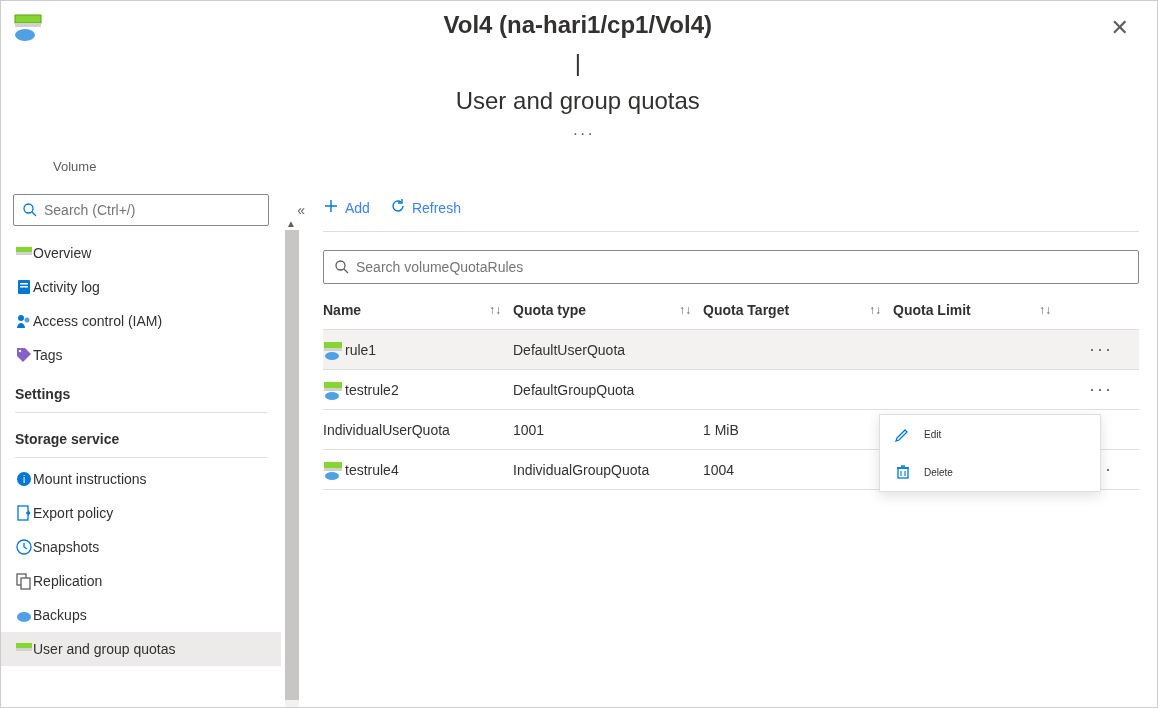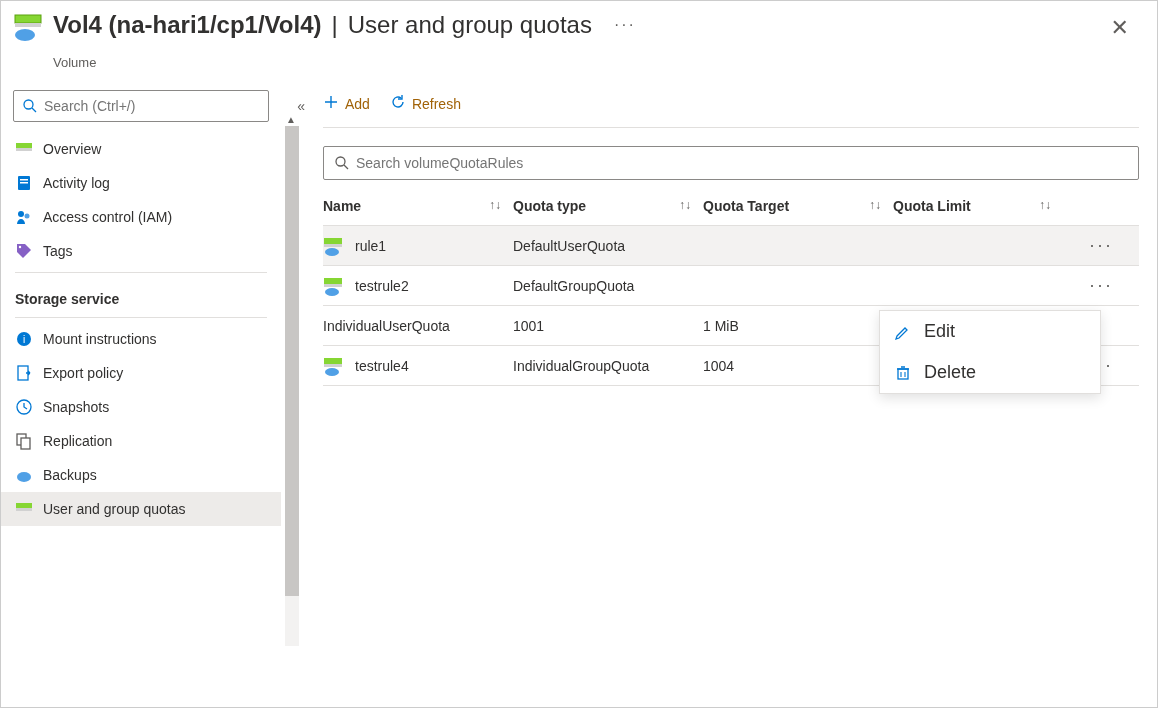--- a/index.html
+++ b/index.html
@@ -27,20 +27,21 @@
   flex-shrink: 0;
 }
 .header-title-block { flex: 1; }
 .header-title {
   font-size: 24px;
   font-weight: 400;
   color: #323130;
   display: flex;
   align-items: center;
   gap: 10px;
+  flex-direction: column;
 }
 .header-title .bold { font-weight: 600; }
 .header-title .light { font-weight: 400; color: #323130; }
 .header-dots { color: #605e5c; font-size: 16px; letter-spacing: 2px; margin-left: 12px; cursor: pointer; }
 .header-subtitle { font-size: 13px; color: #605e5c; margin-top: 16px; }
 .close-btn {
   font-size: 22px;
   font-weight: 300;
   color: #605e5c;
   cursor: pointer;
@@ -81,21 +82,20 @@
   color: #605e5c;
   font-size: 14px;
   cursor: pointer;
 }
 .nav-list { overflow-y: auto; flex: 1; padding-bottom: 6px;}
 .nav-item {
   display: flex;
   align-items: center;
   padding: 8px 14px;
   cursor: pointer;
-  gap: 10px;
   font-size: 14px;
 }
 .nav-item.active { background: #edebe9; }
 .nav-icon { width: 18px; height: 18px; display: inline-flex; align-items: center; justify-content: center; flex-shrink:0; }
 .nav-section {
   padding: 14px 14px 6px 14px;
   font-weight: 600;
   font-size: 14px;
 }
 .nav-divider { height: 1px; background: #e1dfdd; margin: 4px 14px; }
@@ -131,21 +131,21 @@
   gap: 20px;
   padding: 4px 0 14px 0;
   border-bottom: 1px solid #e1dfdd;
 }
 .toolbar-btn {
   display: flex;
   align-items: center;
   gap: 6px;
   cursor: pointer;
   font-size: 14px;
-  color: #a16207;
+  color: #3b82f6;
 }
 .toolbar-btn .icon { color: #0078d4; }
 .table-search {
   margin: 18px 0 0 0;
   display: flex;
   align-items: center;
   border: 1px solid #8a8886;
   border-radius: 2px;
   padding: 4px 10px;
   height: 34px;
@@ -161,44 +161,44 @@
   width: 100%;
   margin-top: 6px;
 }
 .thead, .trow {
   display: grid;
   grid-template-columns: 190px 190px 190px 170px 50px;
   align-items: center;
   border-bottom: 1px solid #e1dfdd;
 }
 .thead { height: 40px; font-weight: 600; font-size: 14px; }
-.th { display: flex; align-items: flex-start; gap: 4px; }
+.th { display: flex; align-items: center; gap: 4px; }
 .sort-icon { font-size: 12px; color: #605e5c; margin-left: auto; margin-right: 12px; }
 .trow { height: 40px; font-size: 14px; }
 .trow.highlight { background: #f3f2f1; }
-.cell-name { display: flex; align-items: center; gap: 10px; }
+.cell-name { display: flex; align-items: center; }
 .vol-icon { width: 22px; height: 22px; position: relative; }
 .row-more { text-align: right; color: #605e5c; font-size: 18px; letter-spacing: 2px; cursor: pointer; }
 .context-menu {
   position: absolute;
   top: 228px;
   right: 56px;
   width: 222px;
   background: #fff;
   border: 1px solid #e1dfdd;
   box-shadow: 0 4px 12px rgba(0,0,0,0.12);
   z-index: 10;
 }
 .context-item {
   display: flex;
   align-items: center;
   gap: 12px;
   padding: 10px 14px;
   cursor: pointer;
-  font-size: 18px;
+  font-size: 10px;
 }
 .context-icon { color: #0078d4; width: 18px; height: 18px; display: inline-flex; align-items:center; justify-content:center; }
 </style>
 </head>
 <body>
 
 <div class="header">
   <div class="header-icon">
     <svg viewBox="0 0 32 32">
         <rect x="2" y="4" width="26" height="8" fill="#86d633" stroke="#5aa10f"></rect>
@@ -268,20 +268,21 @@
       <div class="nav-item">
         <span class="nav-icon">
             <svg viewBox="0 0 18 18">
               <path d="M2 2l8 0 6 6-8 8-6-6z" fill="#8661c5"></path>
               <circle cx="5" cy="5" r="1.2" fill="#fff"></circle>
             </svg>
           </span>
         <span>Tags</span>
       </div>
 
+      <div class="nav-section">Settings</div>
       <div class="nav-divider"></div>
 
       <div class="nav-section">Storage service</div>
       <div class="nav-divider"></div>
       <div class="nav-item">
         <span class="nav-icon">
             <svg viewBox="0 0 18 18">
               <circle cx="9" cy="9" r="7" fill="#0078d4"></circle>
               <text x="9" y="13" font-size="10" fill="#fff" text-anchor="middle" font-family="sans-serif">i</text>
             </svg>

